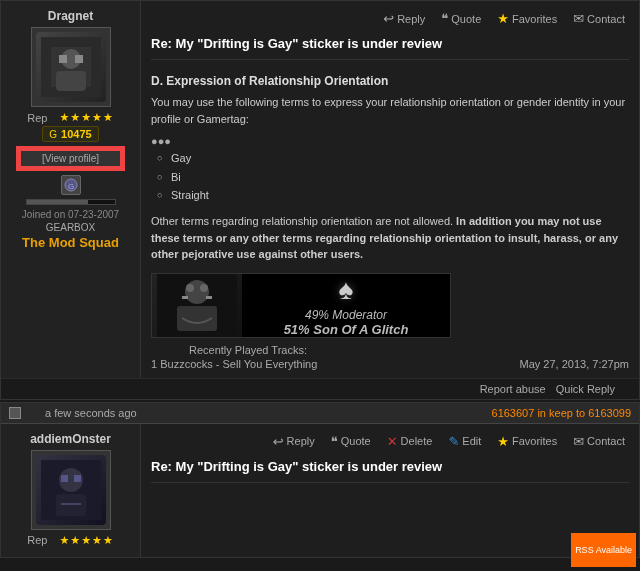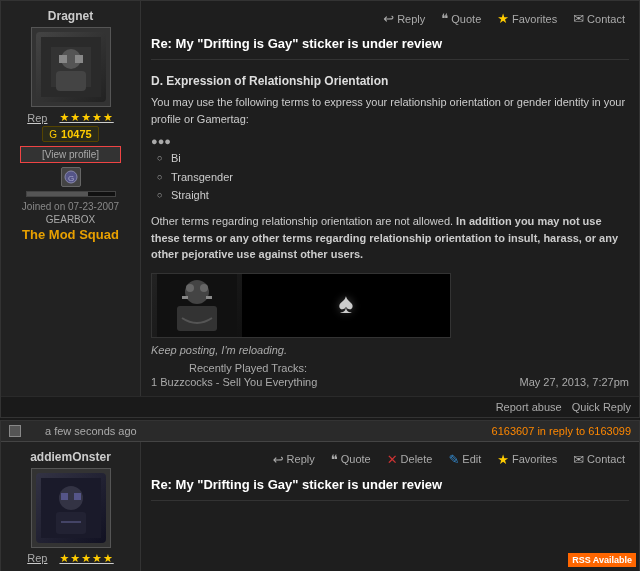--- a/index.html
+++ b/index.html
@@ -105,21 +105,20 @@
 
     .avatar-placeholder-2 {
       background: linear-gradient(135deg, #334 0%, #112 100%);
     }
 
     .rep-row {
       display: flex;
       align-items: center;
       gap: 12px;
       margin-bottom: 2px;
-      text-decoration: underline;
     }
 
     .rep-label {
       color: #aaa;
       font-size: 11px;
     }
 
     .stars {
       color: #ffcc00;
       font-size: 11px;
@@ -143,21 +142,21 @@
     }
 
     .gold-amount {
       color: #ffcc00;
       font-size: 11px;
       font-weight: bold;
     }
 
     .view-profile-btn {
       background: #333;
-      border: 1px solid #ef4444;
+      border: 5px solid #ef4444;
       color: #aaa;
       font-size: 10px;
       padding: 2px 21px;
       cursor: pointer;
       margin-bottom: 4px;
     }
 
     .badge-icons {
       display: flex;
       gap: 2px;
@@ -371,21 +370,21 @@
       display: flex;
       justify-content: space-between;
       color: #aaa;
       font-size: 11px;
     }
 
     .post-footer {
       display: flex;
       justify-content: flex-end;
       gap: 10px;
-      padding: 4px 8px;
+      padding: 4px 24px;
       background: #1a1a1a;
       border-top: 1px solid #2a2a2a;
     }
 
     .footer-link {
       color: #aaa;
       font-size: 11px;
       cursor: pointer;
       text-decoration: none;
     }
@@ -395,22 +394,22 @@
       background: #333;
     }
 
     .rss-badge {
       position: fixed;
       bottom: 4px;
       right: 4px;
       background: #ff6600;
       color: #fff;
       font-size: 9px;
-      padding: 2px 4px;
-      font-weight: bold;
+      padding: 12px 4px;
+      font-weight: normal;
     }
 
     .delete-icon { color: #cc3333; }
     .edit-icon { color: #3388cc; }
     .reply-icon { color: #aaa; }
     .quote-icon { color: #aaa; }
     .favorites-icon { color: #ffcc00; }
     .contact-icon { color: #aaa; }
 
     .dots-row {
@@ -484,22 +483,22 @@
         </button>
       </div>
 
       <div class="post-title">Re: My "Drifting is Gay" sticker is under review</div>
       <div class="divider-row"></div>
       <br>
       <div class="section-header">D. Expression of Relationship Orientation</div>
       <div class="post-text">You may use the following terms to express your relationship orientation or gender identity in your profile or Gamertag:</div>
       <div class="dots-row">●●●</div>
       <ul class="bullet-list">
+        <li>Gay</li>
         <li>Bi</li>
-        <li>Transgender</li>
         <li>Straight</li>
       </ul>
       <div class="warning-text">
         <span>Other terms regarding relationship orientation are not allowed.</span><strong> In addition you may not use these terms or any other terms regarding relationship orientation to insult, harass, or any other pejorative use against other users.</strong>
       </div>
 
       
       <div class="sig-banner">
         <div class="sig-banner-left">
           <svg width="80" height="63" viewBox="0 0 80 63">
@@ -508,24 +507,27 @@
             <rect x="20" y="32" width="40" height="25" rx="3" fill="#333"></rect>
             <circle cx="33" cy="14" r="4" fill="#666"></circle>
             <circle cx="47" cy="14" r="4" fill="#666"></circle>
             <rect x="25" y="22" width="6" height="3" fill="#888"></rect>
             <rect x="49" y="22" width="6" height="3" fill="#888"></rect>
             <path d="M 25 44 Q 40 54 55 44" stroke="#555" fill="none" stroke-width="2"></path>
           </svg>
         </div>
         <div class="sig-banner-right">
           <div class="sig-spade">♠</div>
+          <div class="sig-text-block">
+            <div class="sig-text-line1">49% Moderator</div>
+            <div class="sig-text-line2">51% Son Of A Glitch</div>
+          </div>
         </div>
       </div>
 
-      <div class="keep-posting">Keep posting, I'm reloading.</div>
       <div class="recently-played">Recently Played Tracks:</div>
       <div class="track-row">
         <span>1 Buzzcocks - Sell You Everything</span>
         <span>May 27, 2013, 7:27pm</span>
       </div>
     </div>
   </div>
 
   <div class="post-footer">
     <a class="footer-link">Report abuse</a>
@@ -534,21 +536,21 @@
 </div>
 
 <div class="post-container">
   <div class="post-header">
     <div class="post-header-left">
       <span class="post-header-icon"></span>
       <span class="post-header-time">a few seconds ago</span>
     </div>
     <div class="post-header-right">
       <span>6163607</span>
-      <span> in reply to </span>
+      <span> in keep to </span>
       <a class="post-reply-link">6163099</a>
     </div>
   </div>
 
   <div class="post-body">
 
     <div class="post-sidebar">
       <div class="username">addiemOnster</div>
       <div class="avatar-area">
         <div class="avatar-placeholder avatar-placeholder-2">

